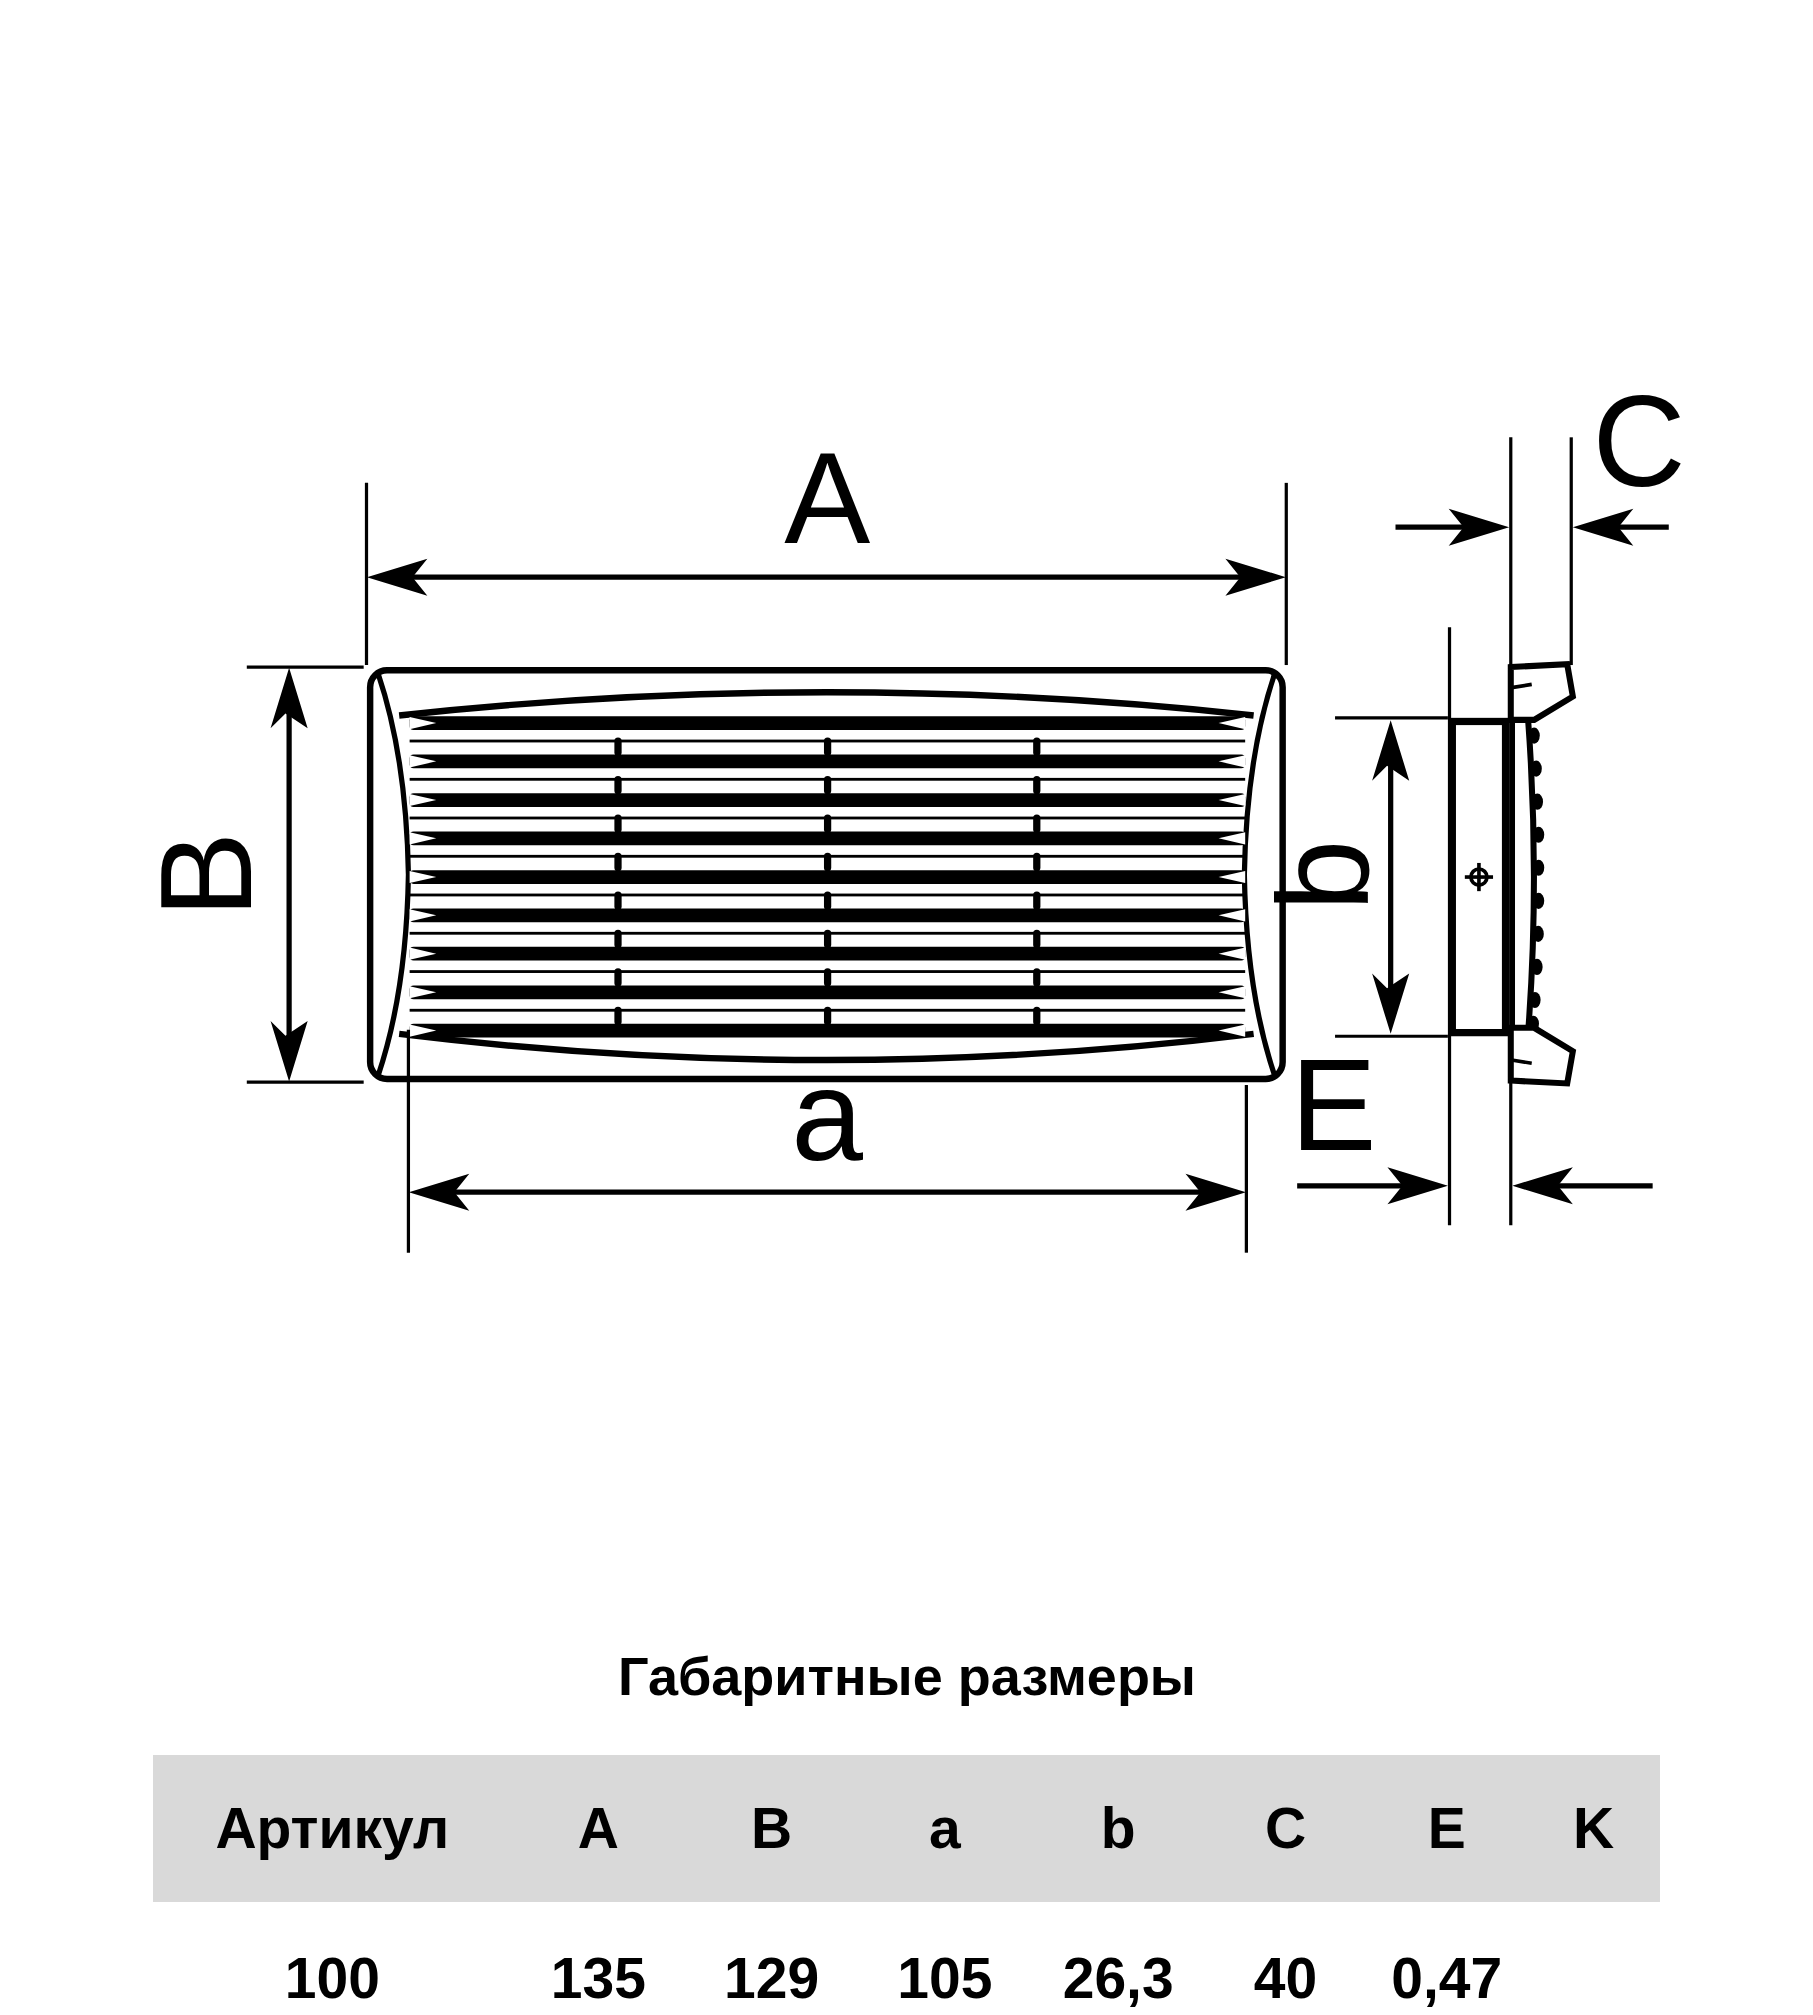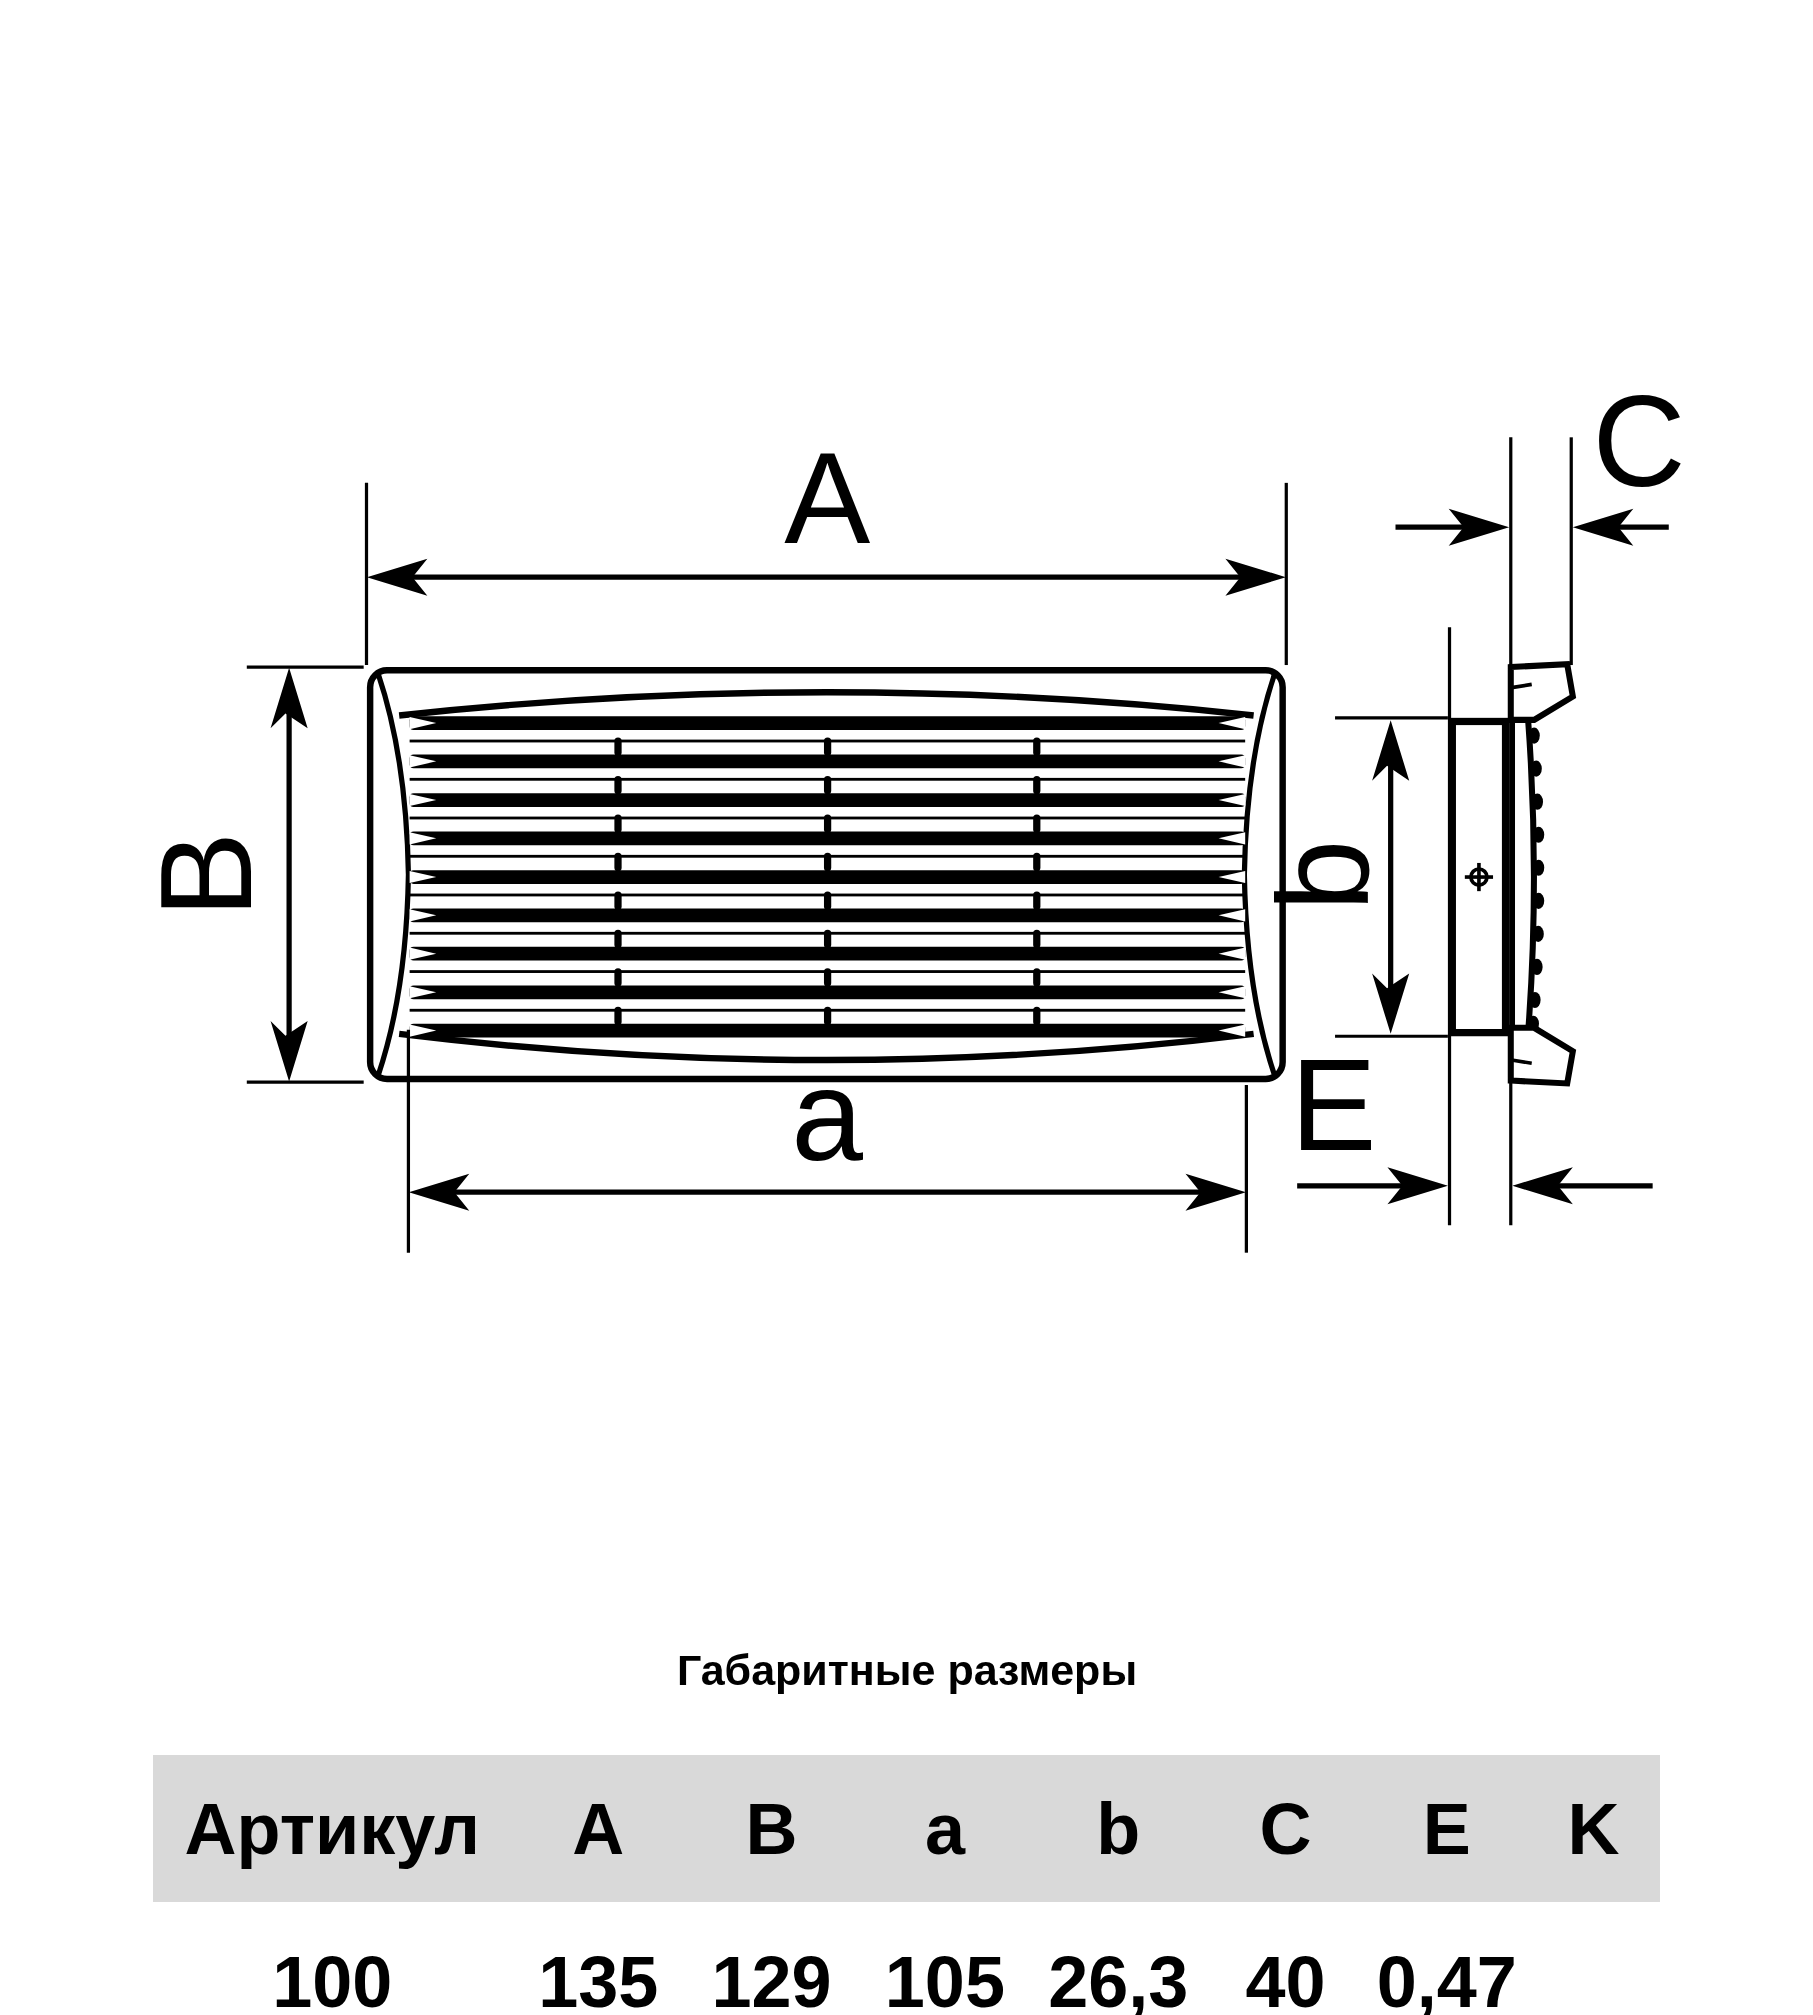--- a/index.html
+++ b/index.html
@@ -19,32 +19,32 @@
   .body18{ stroke:#000; stroke-width:18; fill:#fff; }
   .thin9 { stroke:#000; stroke-width:9;  fill:none; }
   .ah    { fill:#000; stroke:none; }
   .ink   { fill:#000; stroke:none; }
   .wht   { fill:#fff; stroke:none; }
   .dim-label { font-size:320px; fill:#000; font-weight:400; }
 
   
   .title {
     position:absolute; left:0; top:1649px; width:1814px;
-    text-align:center; font-size:43px; font-weight:bold; line-height:1;
+    text-align:center; font-size:54px; font-weight:bold; line-height:1;
   }
   .hdr-band {
     position:absolute; left:153px; top:1755px; width:1507px; height:147px;
     background:#d9d9d9;
   }
   .grid8 {
     display:grid; width:100%; height:100%;
     grid-template-columns:23.8% 11.5% 11.5% 11.5% 11.5% 10.7% 10.7% 8.8%;
     align-items:center;
   }
-  .grid8 > div { text-align:center; font-size:72px; font-weight:bold; line-height:1; }
+  .grid8 > div { text-align:center; font-size:57px; font-weight:bold; line-height:1; }
   .data-row {
     position:absolute; left:153px; top:1946px; width:1507px; height:64px;
   }
 </style>
 </head>
 <body>
 
 <div class="page">
 
   <svg class="drawing" viewBox="0 0 4500 3600">

